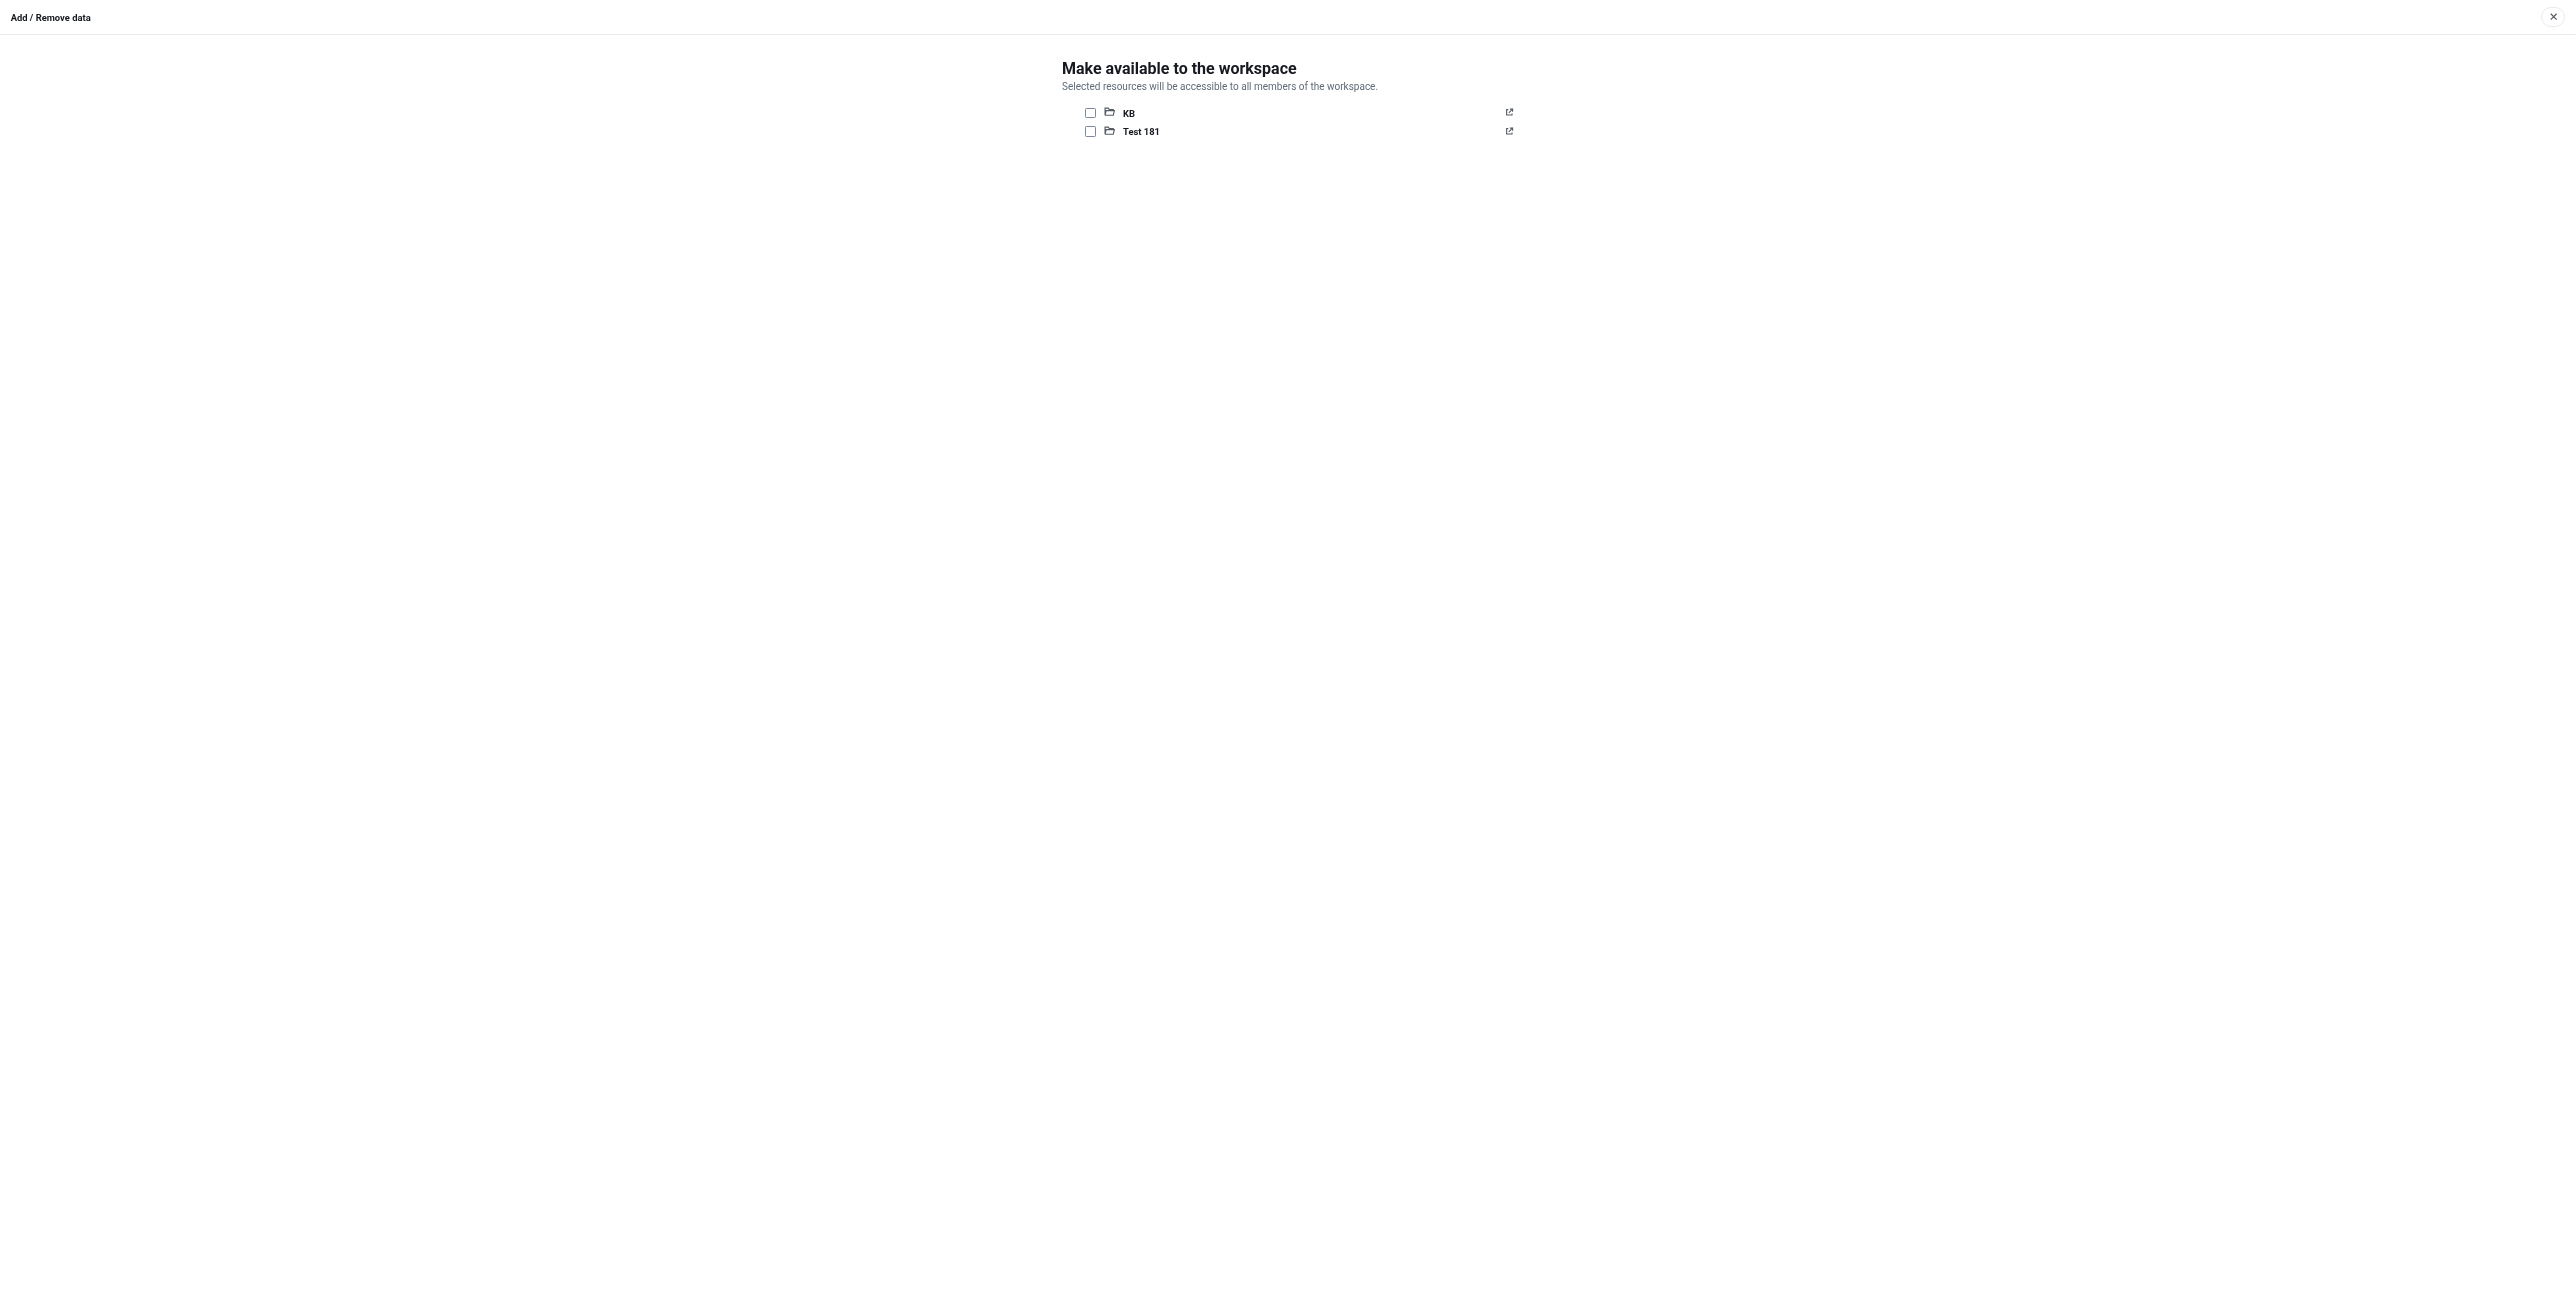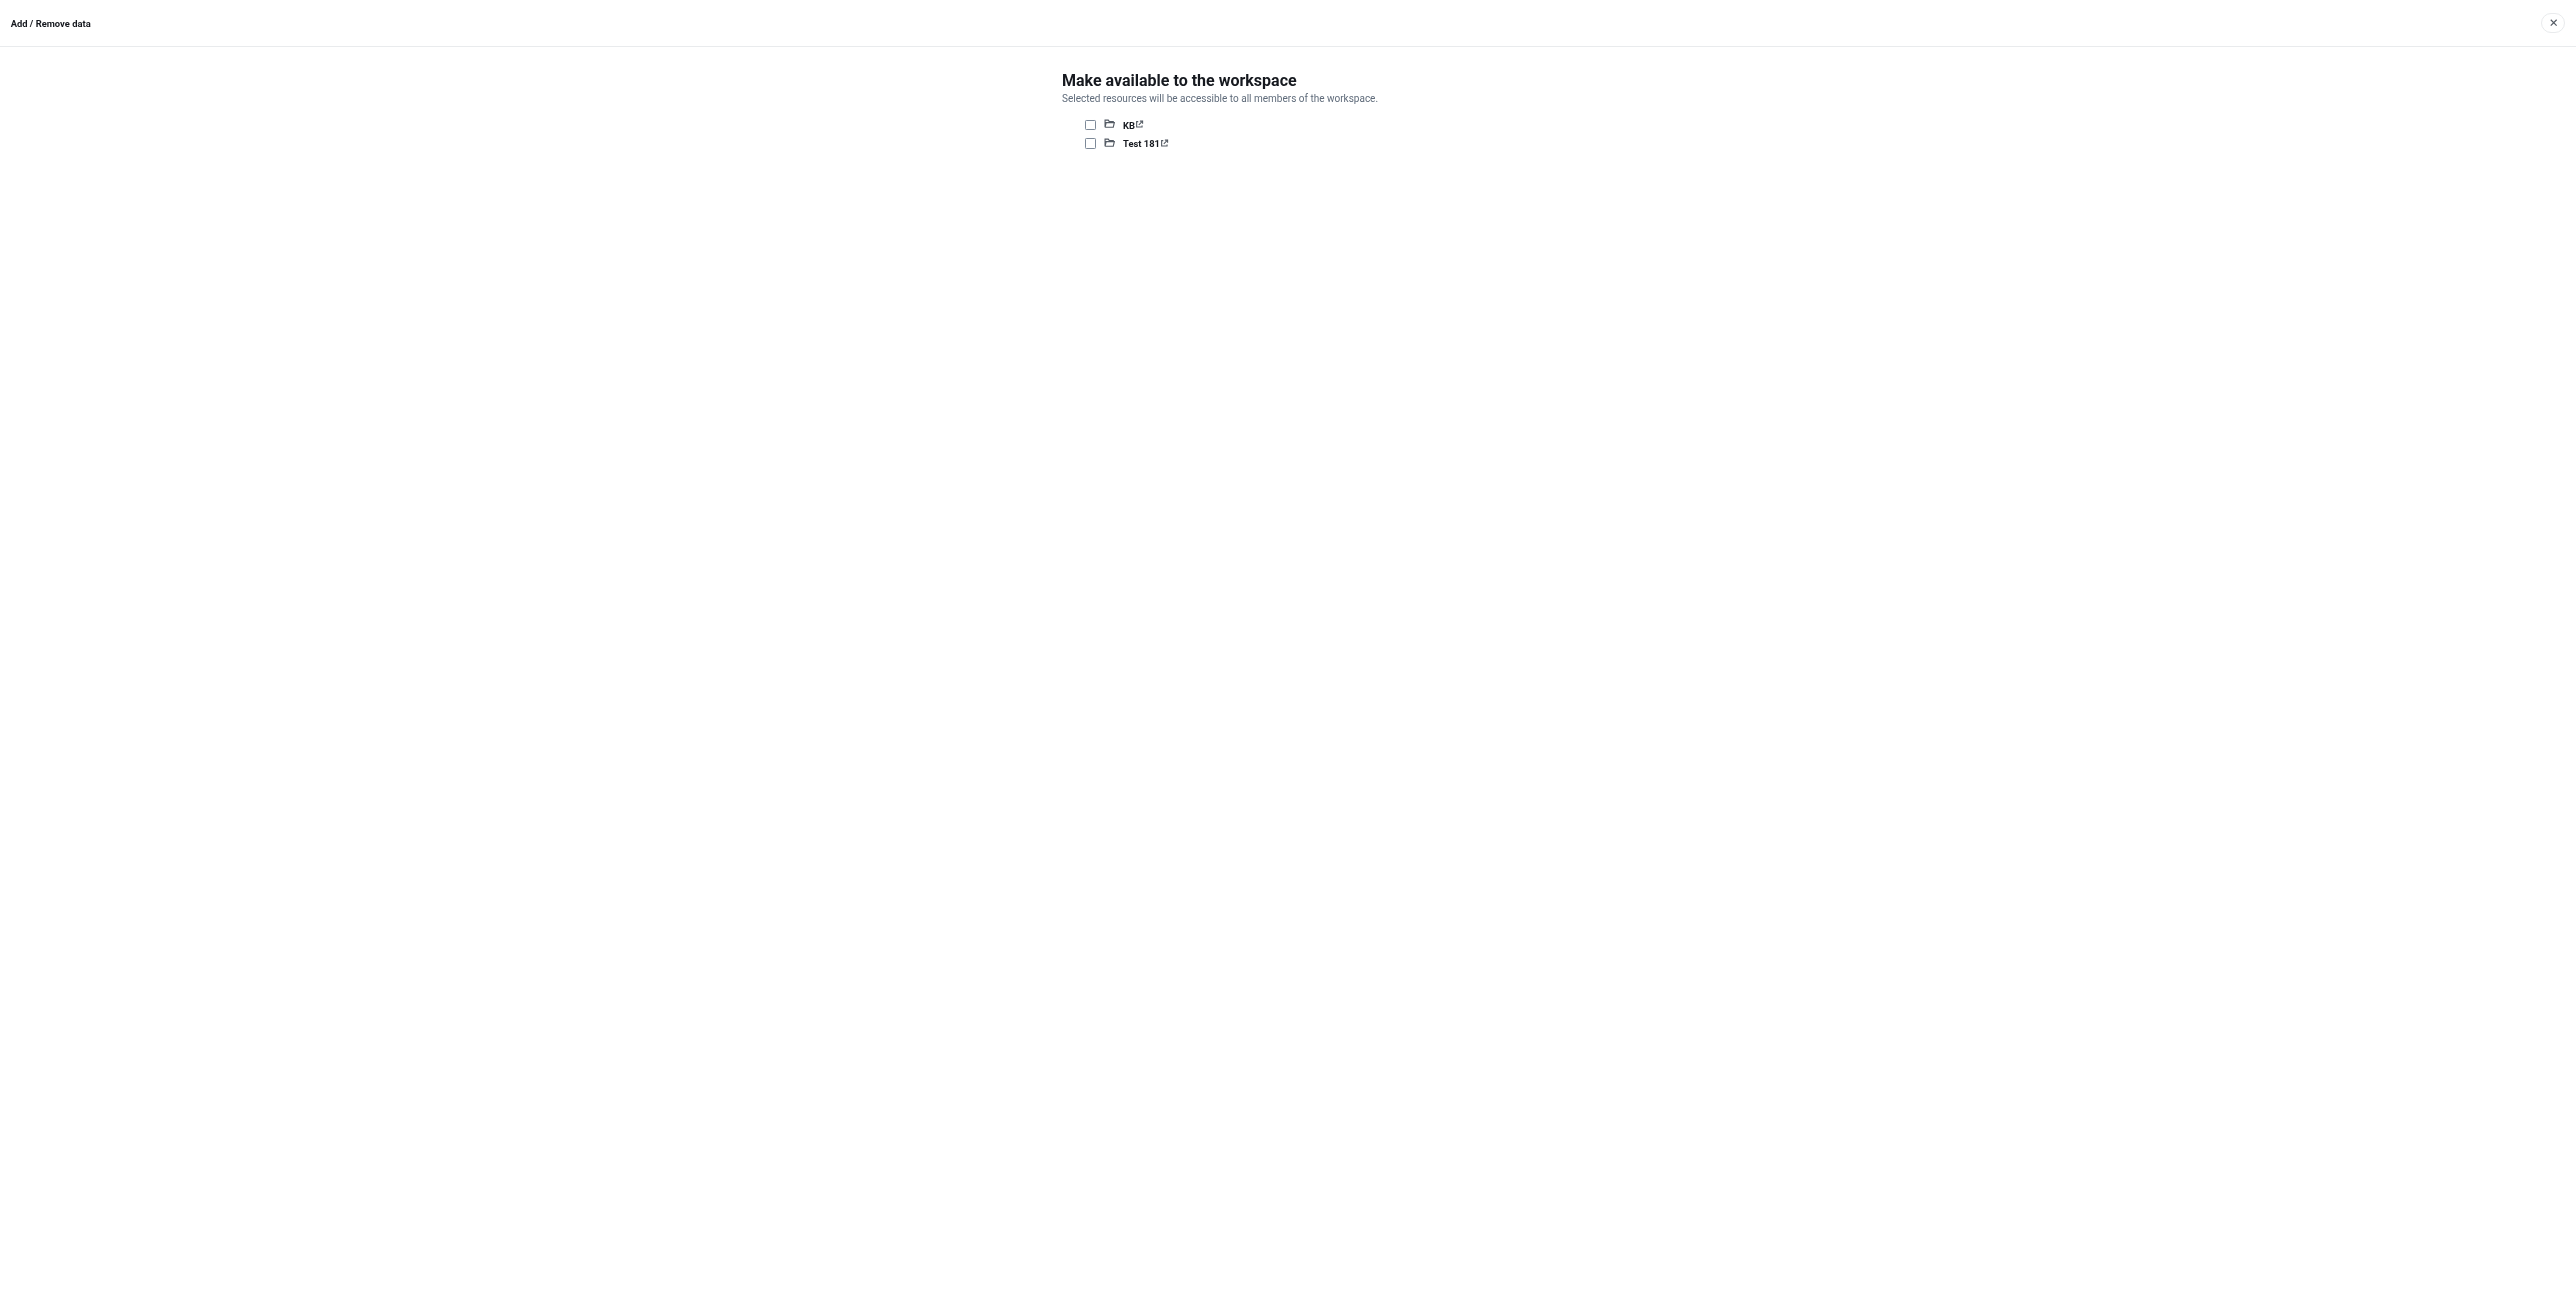--- a/index.html
+++ b/index.html
@@ -14,21 +14,21 @@
       color: #16191f;
       font-size: 9.4px;
     }
     
     .header {
       display: flex;
       align-items: center;
       justify-content: space-between;
       padding: 8px 10.7px;
       border-bottom: 0.7px solid #e9ebed;
-      height: 47px;
+      height: 35px;
     }
     
     .header-title {
       font-size: 9.4px;
       font-weight: 700;
       color: #16191f;
     }
     
     .close-button {
       width: 24px;
@@ -63,21 +63,21 @@
     }
     
     .resource-list {
       padding-left: 23px;
     }
     
     .resource-row {
       display: flex;
       align-items: center;
       padding: 2.7px 0;
-      justify-content: flex-start;
+      justify-content: space-between;
     }
     
     .resource-left {
       display: flex;
       align-items: center;
       gap: 8px;
     }
     
     .checkbox {
       width: 10.7px;

